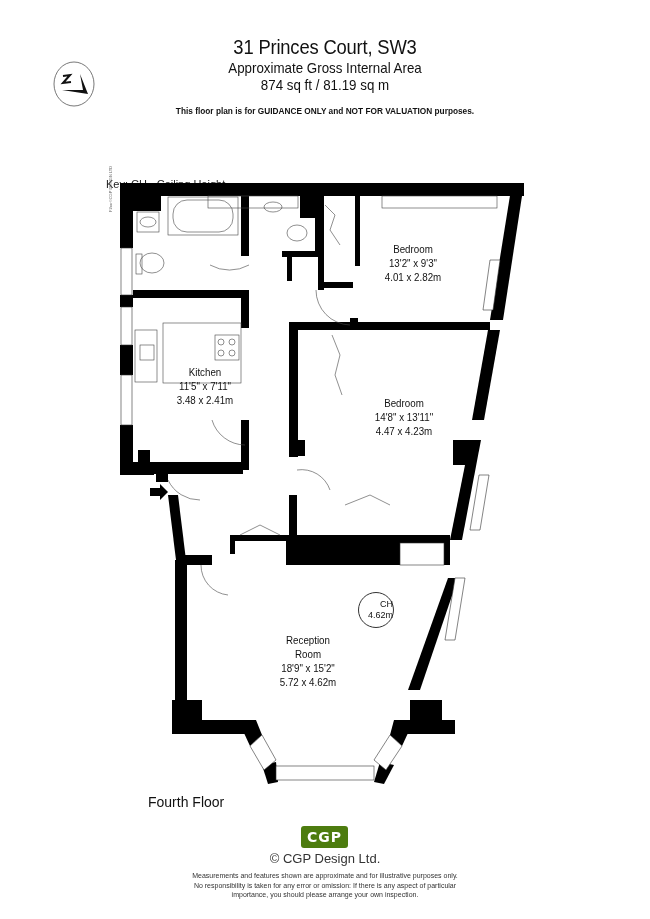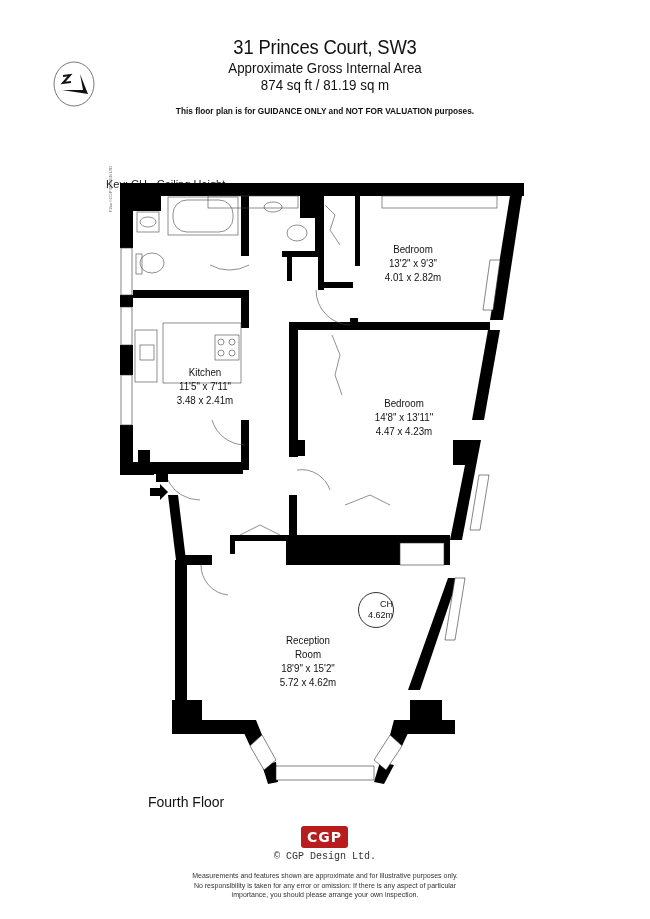--- a/index.html
+++ b/index.html
@@ -4,23 +4,23 @@
 <style>
   html, body { margin: 0; padding: 0; background: #ffffff; }
   body { width: 650px; height: 919px; position: relative; overflow: hidden; font-family: "Liberation Sans", sans-serif; color: #111; }
   .abs { position: absolute; }
   .title { left: 0; width: 650px; top: 36px; text-align: center; font-size: 20px; font-weight: 400; color: #111; letter-spacing: -0.2px; transform: scaleX(0.92); }
   .subtitle { left: 0; width: 650px; top: 60px; text-align: center; font-size: 14.5px; color: #111; transform: scaleX(0.92); }
   .area { left: 0; width: 650px; top: 77px; text-align: center; font-size: 14.5px; color: #111; transform: scaleX(0.92); }
   .disclaimer-top { left: 0; width: 650px; top: 106px; text-align: center; font-size: 9px; font-weight: 700; color: #111; transform: scaleX(0.92); }
   .key { left: 106px; top: 158px; font-size: 11px; color: #222; margin-top: 20px; }
   .floor-label { left: 148px; top: 794px; font-size: 14px; color: #111; }
-  .logo { left: 301px; top: 826px; width: 47px; height: 22px; background: #b91c1c; border-radius: 3px; display: flex; align-items: center; justify-content: center; }
+  .logo { left: 301px; top: 826px; width: 47px; height: 22px; background: #4d7c0f; border-radius: 3px; display: flex; align-items: center; justify-content: center; }
   .logo span { color: #fff; font-weight: 700; font-size: 14px; letter-spacing: 1px; font-family: "DejaVu Sans", sans-serif; }
-  .copyright { left: 0; width: 650px; top: 851px; text-align: center; font-size: 10px; color: #333; font-family: Liberation Mono, monospace; }
+  .copyright { left: 0; width: 650px; top: 851px; text-align: center; font-size: 13px; color: #333; }
   .footer { left: 150px; width: 350px; top: 871px; text-align: center; font-size: 7px; line-height: 9.5px; color: #333; }
   .room-label { text-align: center; font-size: 10.5px; line-height: 14px; color: #111; position: absolute; transform: scaleX(0.93); }
   .ch-circle { position: absolute; left: 358px; top: 592px; width: 34px; height: 34px; border: 1px solid #333; border-radius: 50%; text-align: right; font-size: 9px; line-height: 11px; display: flex; flex-direction: column; justify-content: center; }
   .copyright-vert { position: absolute; left: 108px; top: 212px; font-size: 4px; color: #666; transform: rotate(-90deg); transform-origin: left top; white-space: nowrap; }
 </style>
 </head>
 <body>
 
 <div class="abs title">31 Princes Court, SW3</div>
 <div class="abs subtitle">Approximate Gross Internal Area</div>

